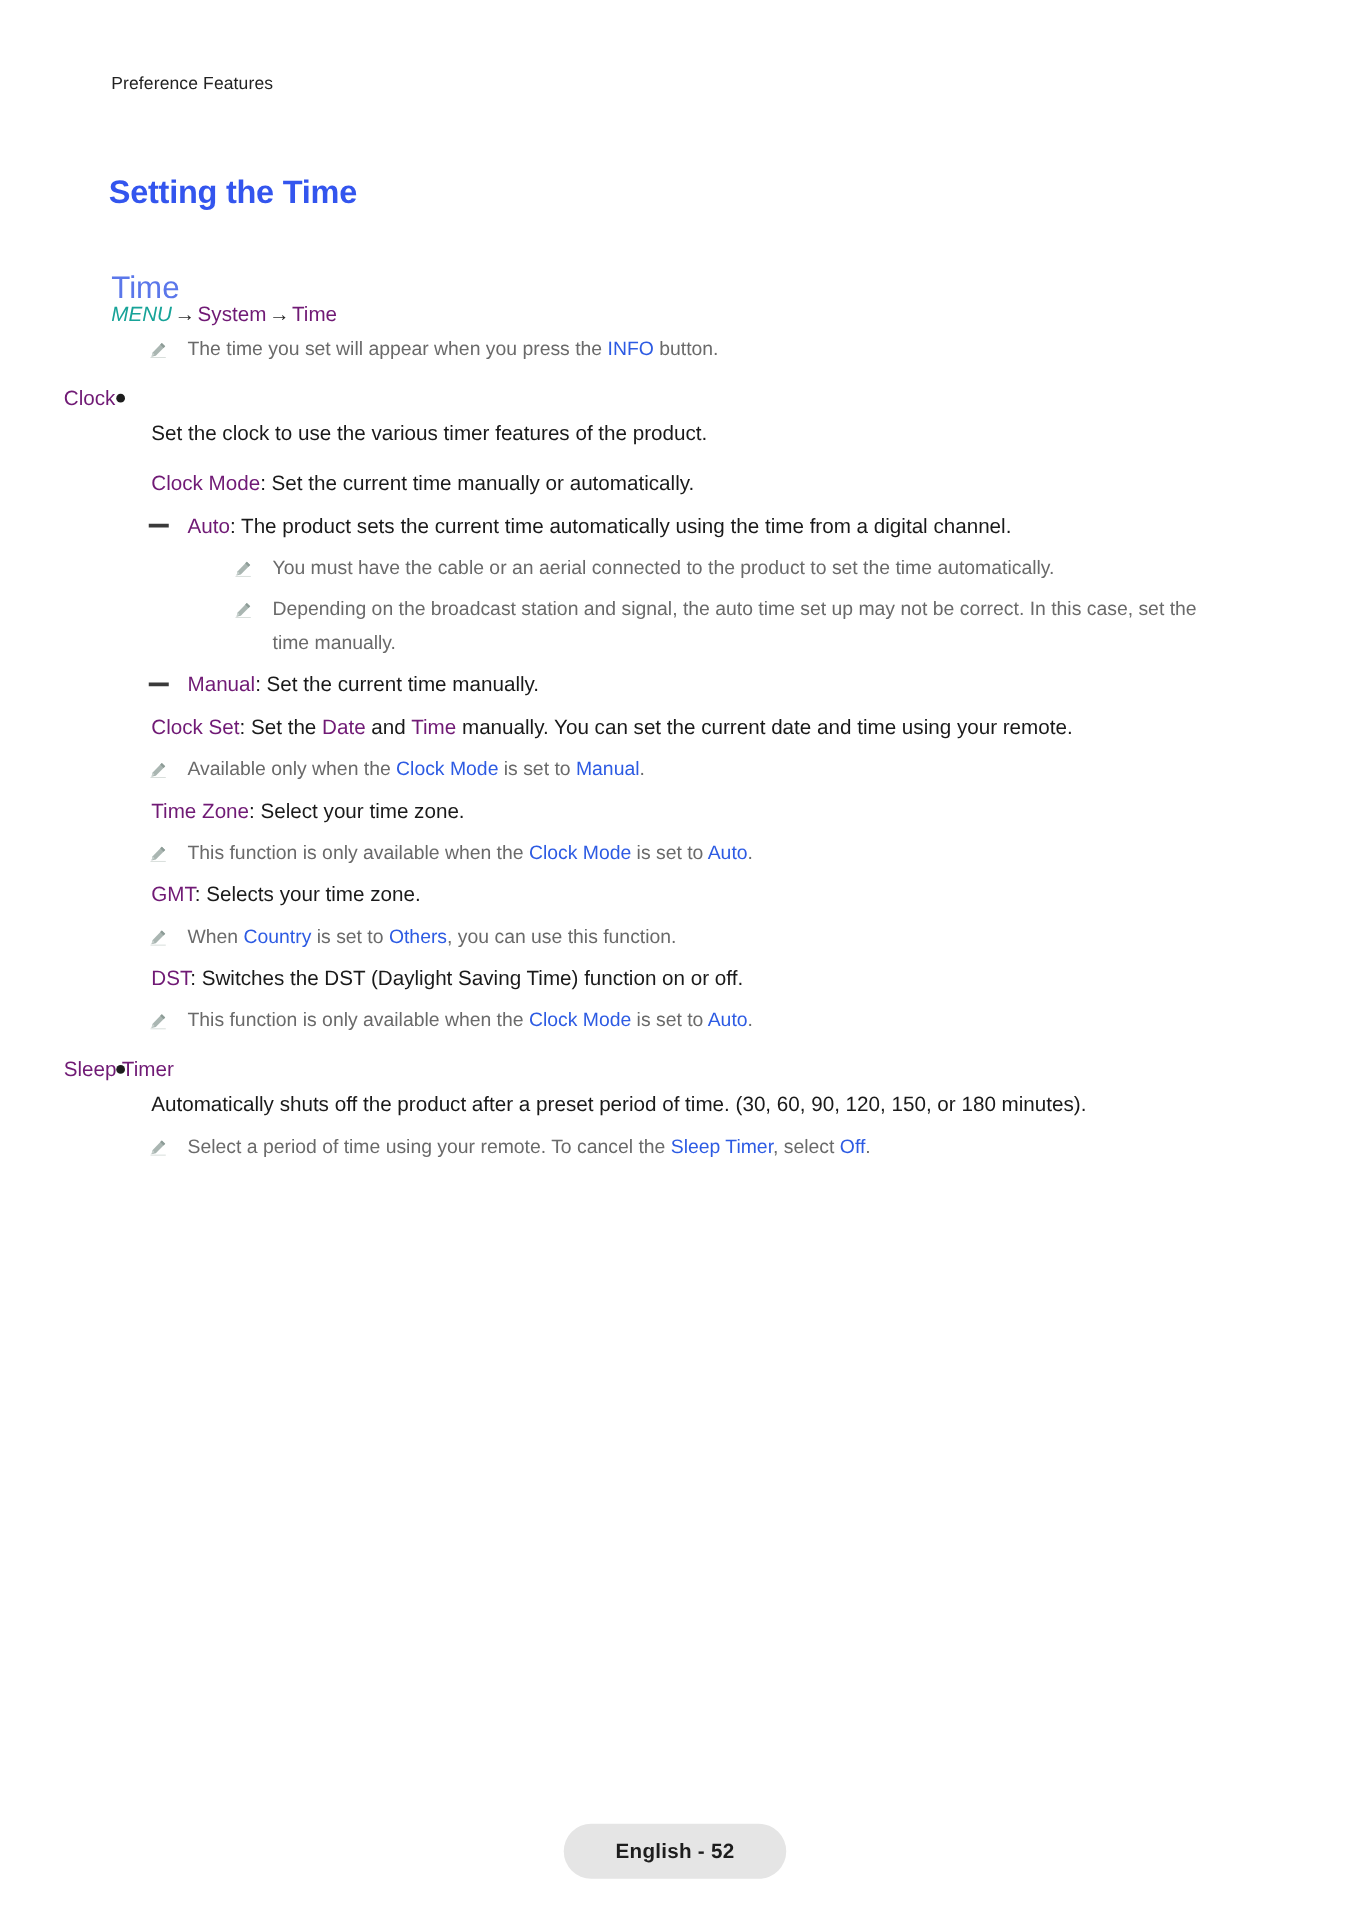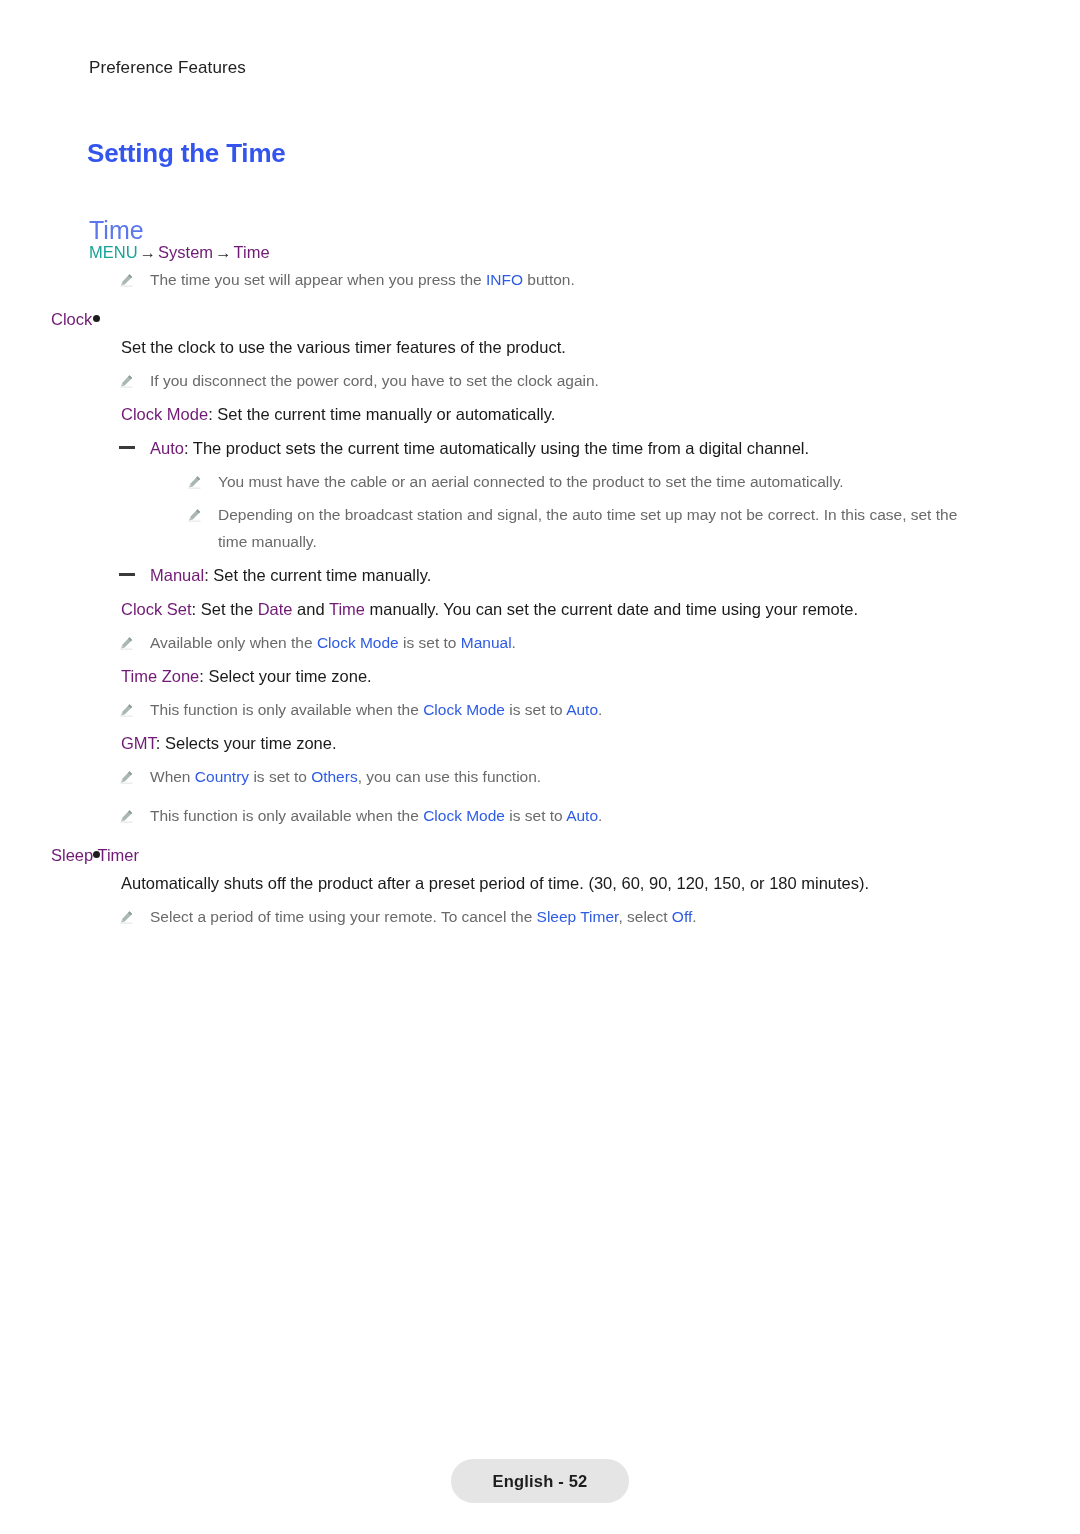--- a/index.html
+++ b/index.html
@@ -23,21 +23,21 @@
     height: 1534px;
     box-sizing: border-box;
     padding: 0;
   }
 
   
   .running-header {
     position: absolute;
     left: 89px;
     top: 58px;
-    font-size: 17px;
+    font-size: 14px;
     font-weight: 400;
     letter-spacing: 0.1px;
     color: #222222;
     text-align: right;
   }
 
   
   .chapter-title {
     position: absolute;
     left: 87px;
@@ -111,21 +111,21 @@
     width: 13px;
     height: 14px;
   }
   .m-note.n0 { left: 120px; top: 7px; }
   .m-note.n1 { left: 120px; top: 7px; }
   .m-note.n2 { left: 151px; top: 7px; }
   .m-note svg { display: block; width: 13px; height: 14px; }
 
   
   .blue  { color: #701a75; }
-  .teal  { color: #17a398; }
+  .teal  { color: #17a398; font-style: italic; }
   .arrow { color: #2b2b2b; padding: 0 2px; }
   .dark  { color: #1a1a1a; }
   .notelink { color: #2d5be3; }
 
   .gap-s { height: 6px; }
   .gap-m { height: 12px; }
 
   
   .footer {
     position: absolute;
@@ -178,31 +178,20 @@
 
     <div class="row t-body lv-bul">
       <span class="marker m-bullet"></span>
       <span class="blue">Clock</span>
     </div>
 
     <div class="row t-body lv-b1">Set the clock to use the various timer features of the product.</div>
 
     <div class="gap-s"></div>
 
-    <div class="row t-note lv-note1">
-      <span class="marker m-note n1">
-        <svg viewBox="0 0 14 14" xmlns="http://www.w3.org/2000/svg">
-          <path d="M10.2 0.9 L13.1 3.8 L5.0 11.9 L1.3 12.9 L2.3 9.2 Z" fill="#aab6b2"></path>
-          <path d="M10.2 0.9 L13.1 3.8 L11.7 5.2 L8.8 2.3 Z" fill="#8d9c97"></path>
-          <path d="M1.3 12.9 L2.3 9.2 L3.9 10.8 Z" fill="#c9d2cf"></path>
-          <rect x="0.4" y="13.2" width="13.2" height="0.7" fill="#cfd6d3"></rect>
-        </svg>
-      </span>
-      <span>If you disconnect the power cord, you have to set the clock again.</span>
-    </div>
 
     <div class="gap-s"></div>
 
     <div class="row t-body lv-b1">
       <span class="blue">Clock Mode</span><span class="dark">: Set the current time manually or automatically.</span>
     </div>
 
     <div class="gap-s"></div>
 
     <div class="row t-body lv-dash">
@@ -300,20 +289,23 @@
           <path d="M10.2 0.9 L13.1 3.8 L11.7 5.2 L8.8 2.3 Z" fill="#8d9c97"></path>
           <path d="M1.3 12.9 L2.3 9.2 L3.9 10.8 Z" fill="#c9d2cf"></path>
           <rect x="0.4" y="13.2" width="13.2" height="0.7" fill="#cfd6d3"></rect>
         </svg>
       </span>
       <span>When </span><span class="notelink">Country</span><span> is set to </span><span class="notelink">Others</span><span>, you can use this function.</span>
     </div>
 
     <div class="gap-s"></div>
 
+    <div class="row t-body lv-b1">
+      <span class="blue">DST</span><span class="dark">: Switches the DST (Daylight Saving Time) function on or off.</span>
+    </div>
 
     <div class="gap-s"></div>
 
     <div class="row t-note lv-note1">
       <span class="marker m-note n1">
         <svg viewBox="0 0 14 14" xmlns="http://www.w3.org/2000/svg">
           <path d="M10.2 0.9 L13.1 3.8 L5.0 11.9 L1.3 12.9 L2.3 9.2 Z" fill="#aab6b2"></path>
           <path d="M10.2 0.9 L13.1 3.8 L11.7 5.2 L8.8 2.3 Z" fill="#8d9c97"></path>
           <path d="M1.3 12.9 L2.3 9.2 L3.9 10.8 Z" fill="#c9d2cf"></path>
           <rect x="0.4" y="13.2" width="13.2" height="0.7" fill="#cfd6d3"></rect>

